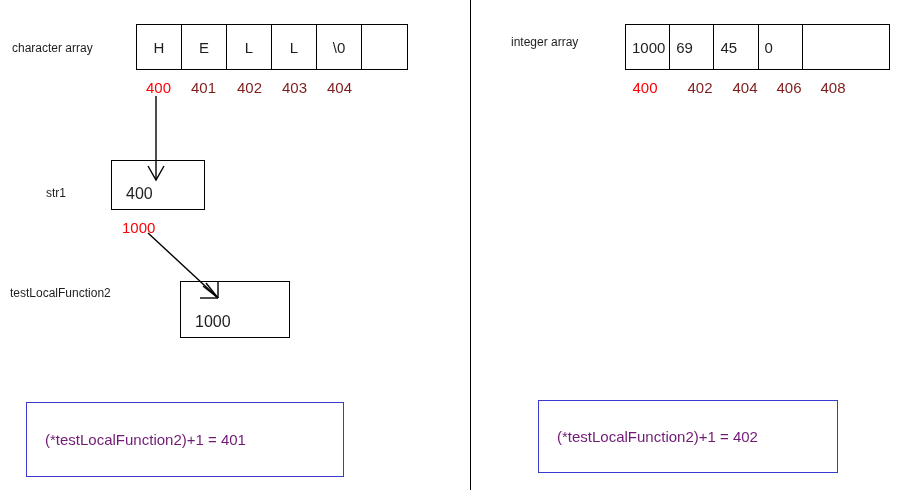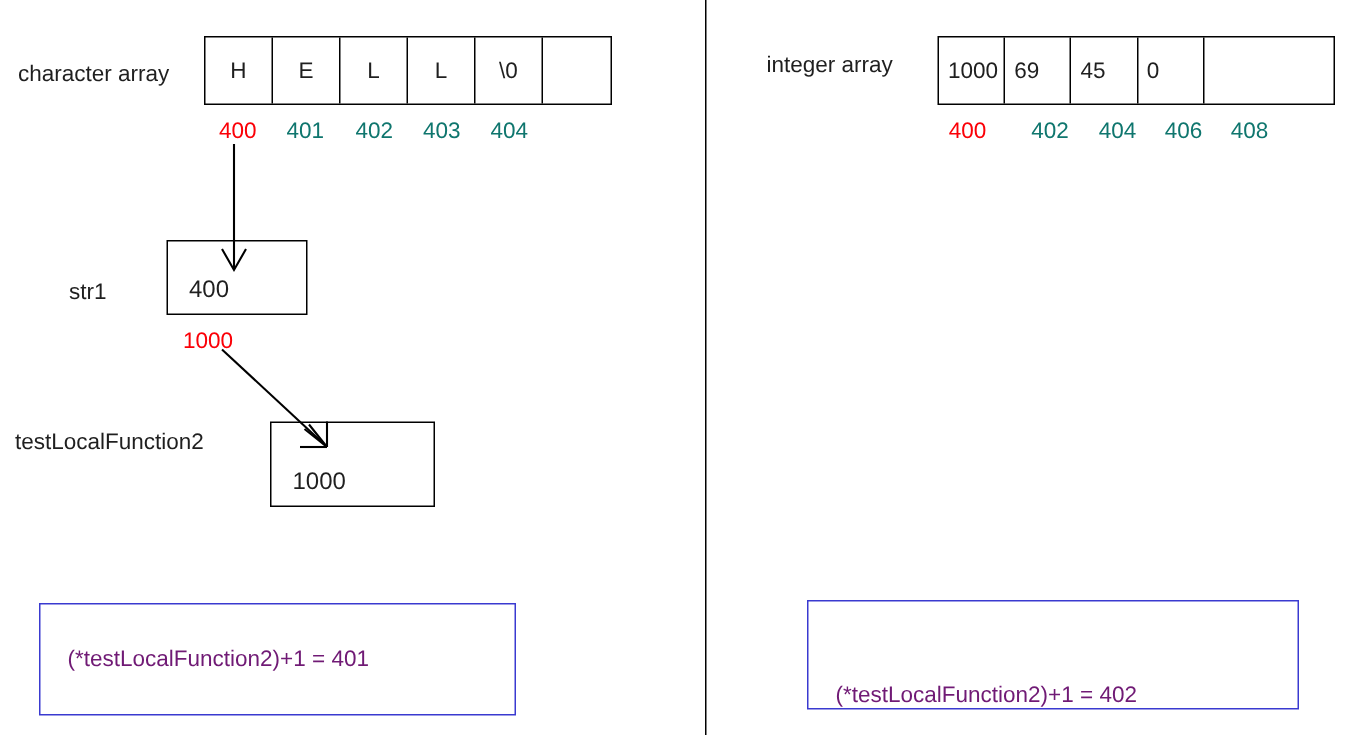--- a/index.html
+++ b/index.html
@@ -17,28 +17,28 @@
   }
   .canvas {
     position: absolute;
     left: 0; top: 0;
     width: 899px;
     height: 490px;
   }
   
   .abs { position: absolute; }
   .label {
-    font-size: 15px;
+    font-size: 12px;
     color: #1f1f1f;
     white-space: nowrap;
     line-height: 1;
   }
   .addr {
     font-size: 15px;
-    color: #0f766e;
+    color: #7f1d1d;
     white-space: nowrap;
     text-align: center;
     line-height: 1;
   }
   .addr.first { color: #fb0007; }
 
   
   .mem-table {
     position: absolute;
     display: flex;
@@ -106,21 +106,21 @@
     display: flex;
     align-items: center;
     padding-left: 18px;
   }
   .blue-box span {
     font-size: 15px;
     color: #701a75;
     white-space: nowrap;
   }
   #blue-left  { left: 26px;  top: 402px; width: 318px; height: 75px; }
-  #blue-right { left: 538px; top: 400px; width: 328px; height: 73px; align-items: flex-end; }
+  #blue-right { left: 538px; top: 400px; width: 300px; height: 73px; }
 
   
   #divider {
     position: absolute;
     left: 470px;
     top: 0px;
     width: 0;
     height: 490px;
     border-left: 1.6px solid #000000;
   }

